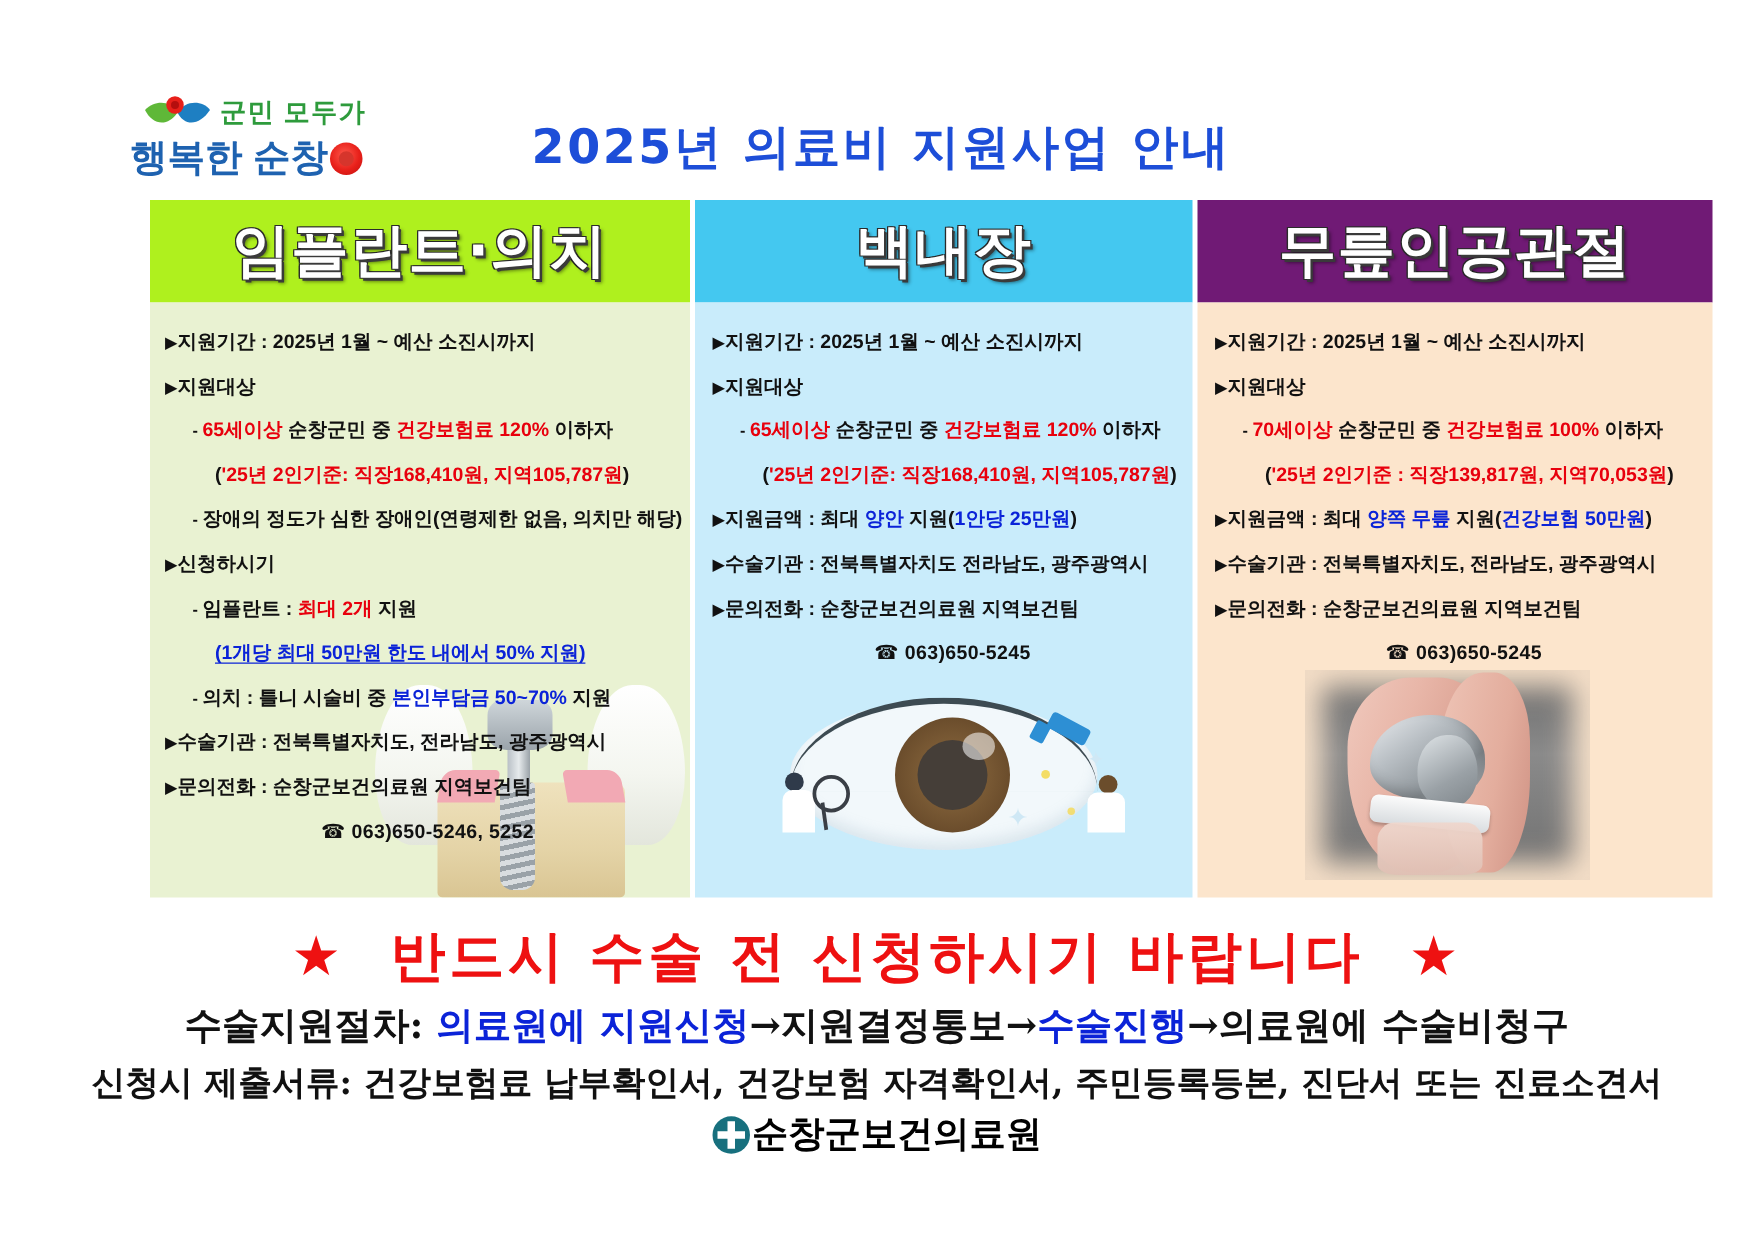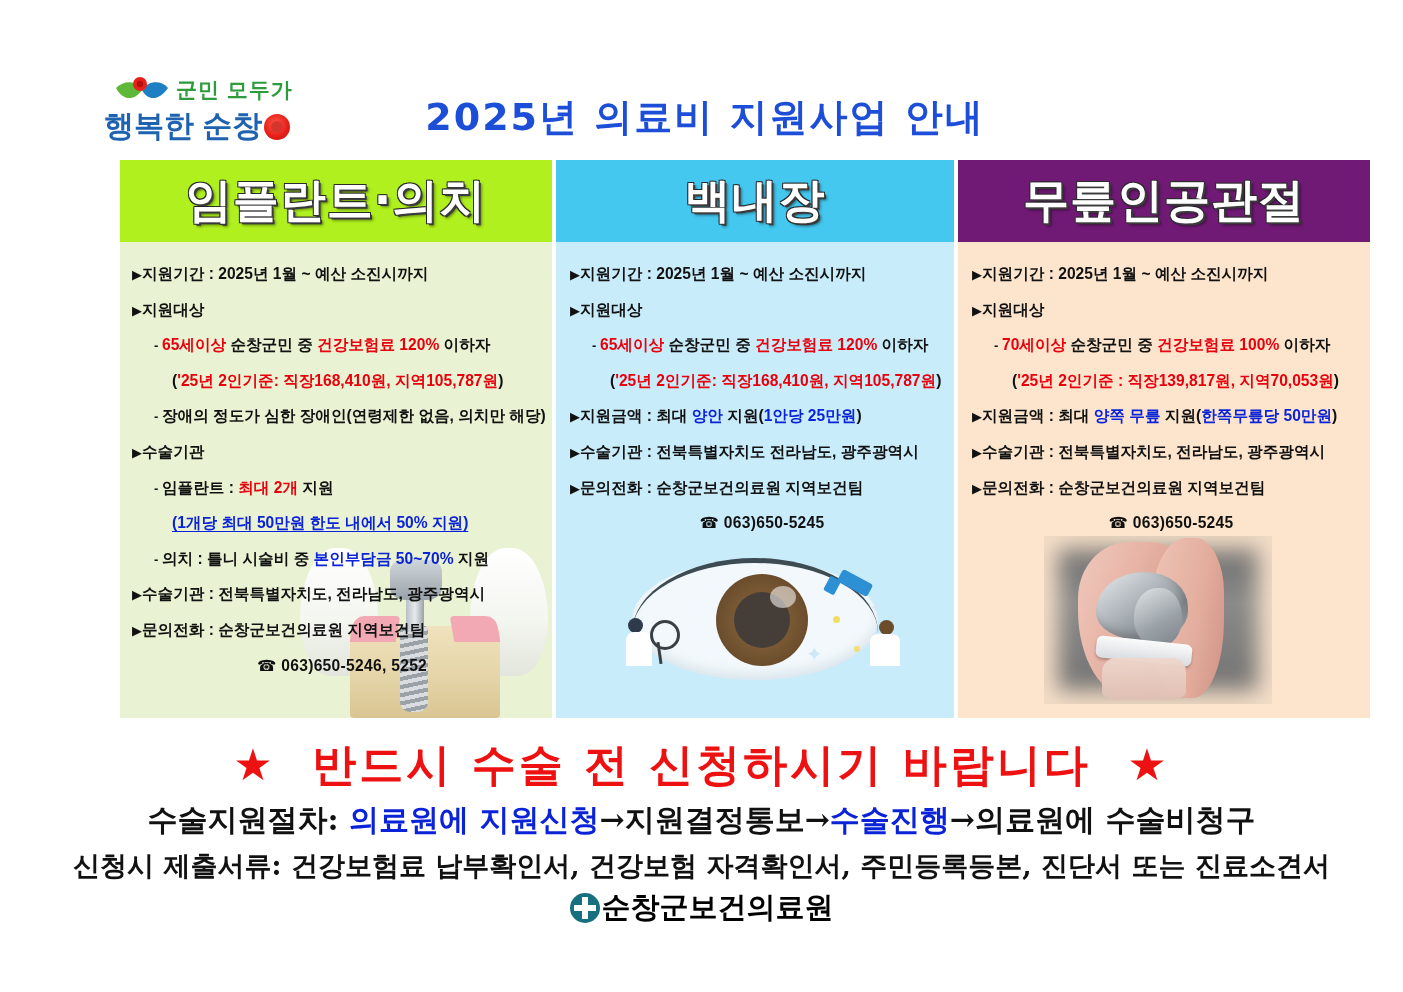--- a/index.html
+++ b/index.html
@@ -163,21 +163,21 @@
 
   <div id="col-0" class="col">
     <div class="col-head" style="background: rgb(175, 240, 30);">임플란트·의치</div>
     <div class="col-body" style="background: rgb(233, 242, 210);">
       <div class="lines">
           <div class="ln"><span class="arw">▶</span><span class="">지원기간 : 2025년 1월 ~ 예산 소진시까지</span></div>
           <div class="ln"><span class="arw">▶</span><span class="">지원대상</span></div>
           <div class="ln ind"><span class="arw">- </span><span class="red">65세이상</span><span class=""> 순창군민 중 </span><span class="red">건강보험료 120%</span><span class=""> 이하자</span></div>
           <div class="ln ind2"><span class="">(</span><span class="red">'25년 2인기준: 직장168,410원, 지역105,787원</span><span class="">)</span></div>
           <div class="ln ind"><span class="arw">- </span><span class="">장애의 정도가 심한 장애인(연령제한 없음, 의치만 해당)</span></div>
-          <div class="ln"><span class="arw">▶</span><span class="">수술기관</span></div>
+          <div class="ln"><span class="arw">▶</span><span class="">신청하시기</span></div>
           <div class="ln ind"><span class="arw">- </span><span class="">임플란트 : </span><span class="red">최대 2개</span><span class=""> 지원</span></div>
           <div class="ln ind2"><span class="blue ul">(1개당 최대 50만원 한도 내에서 50% 지원)</span></div>
           <div class="ln ind"><span class="arw">- </span><span class="">의치 : 틀니 시술비 중 </span><span class="blue">본인부담금 50~70%</span><span class=""> 지원</span></div>
           <div class="ln"><span class="arw">▶</span><span class="">수술기관 : 전북특별자치도, 전라남도, 광주광역시</span></div>
           <div class="ln"><span class="arw">▶</span><span class="">문의전화 : 순창군보건의료원 지역보건팀</span></div>
           <div class="ln tel">☎ 063)650-5246, 5252</div>
         </div>
       <div class="art" id="art-implant">
         <div class="tooth" id="tooth-l"></div>
         <div class="tooth" id="tooth-r"></div>
@@ -228,21 +228,21 @@
   </div>
 
   <div id="col-2" class="col">
     <div class="col-head" style="background: #701a75;">무릎인공관절</div>
     <div class="col-body" style="background: rgb(252, 229, 204);">
       <div class="lines">
           <div class="ln"><span class="arw">▶</span><span class="">지원기간 : 2025년 1월 ~ 예산 소진시까지</span></div>
           <div class="ln"><span class="arw">▶</span><span class="">지원대상</span></div>
           <div class="ln ind"><span class="arw">- </span><span class="red">70세이상</span><span class=""> 순창군민 중 </span><span class="red">건강보험료 100%</span><span class=""> 이하자</span></div>
           <div class="ln ind2"><span class="">(</span><span class="red">'25년 2인기준 : 직장139,817원, 지역70,053원</span><span class="">)</span></div>
-          <div class="ln"><span class="arw">▶</span><span class="">지원금액 : 최대 </span><span class="blue">양쪽 무릎</span><span class=""> 지원(</span><span class="blue">한쪽무릎당 50만원</span><span class="">)</span></div>
+          <div class="ln"><span class="arw">▶</span><span class="">지원금액 : 최대 </span><span class="blue">양쪽 무릎</span><span class=""> 지원(</span><span class="blue">건강보험 50만원</span><span class="">)</span></div>
           <div class="ln"><span class="arw">▶</span><span class="">수술기관 : 전북특별자치도, 전라남도, 광주광역시</span></div>
           <div class="ln"><span class="arw">▶</span><span class="">문의전화 : 순창군보건의료원 지역보건팀</span></div>
           <div class="ln tel">☎ 063)650-5245</div>
         </div>
       <div class="art" id="art-knee">
         <div id="leg"></div>
         <div id="leg2"></div>
         <div id="femur"></div>
         <div id="femur2"></div>
         <div id="tray"></div>

